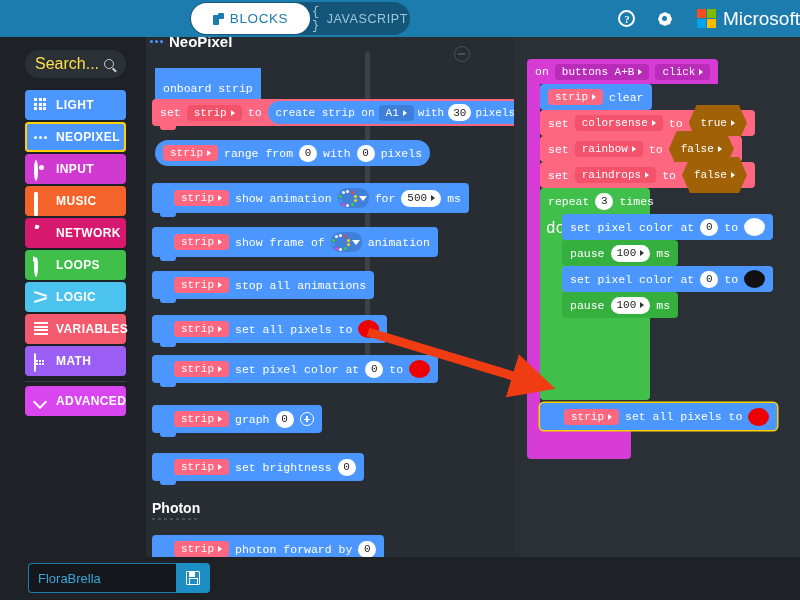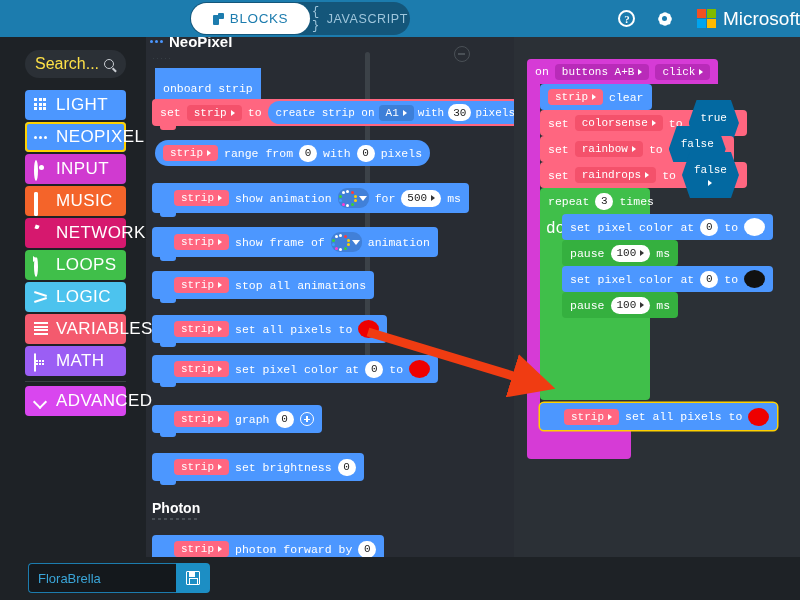--- a/index.html
+++ b/index.html
@@ -78,21 +78,21 @@
   .mag {
     width:10px;height:10px;border:1.6px solid #c9cdd2;border-radius:50%;
     position:relative; margin-right:2px;
   }
   .mag::after{content:"";position:absolute;right:-4px;bottom:-3px;width:5px;height:1.6px;background:#c9cdd2;transform:rotate(45deg);}
 
   .cat {
     position:absolute; left:25px; width:101px; height:30px; border-radius:4px;
     display:flex; align-items:center; gap:8px; padding-left:9px; cursor:pointer;
   }
-  .cat .lbl { color:#fff; font-size:17px; font-weight:normal; letter-spacing:.4px; }
+  .cat .lbl { color:#fff; font-size:12px; font-weight:bold; letter-spacing:.4px; }
   .cat.selected { box-shadow: inset 0 0 0 2px #ffd100; }
   .cat.advanced { background:#d946ef; }
   .cat-ico { width:14px; height:14px; flex:0 0 14px; position:relative; }
 
   
   .ico-grid{display:grid;grid-template-columns:repeat(3,3px);grid-template-rows:repeat(3,3px);gap:1.5px;}
   .ico-grid i{background:#fff;display:block;}
   .ico-dots{display:flex;gap:2px;align-items:center;height:14px;}
   .ico-dots i{width:3px;height:3px;background:#fff;border-radius:50%;}
   .ico-ring{width:13px;height:13px;border:2px solid #fff;border-radius:50%;position:relative;}
@@ -161,24 +161,23 @@
   }
   .c-neopixel { background:#4c97ff; }
   .c-variables { background:#ff6680; }
   .c-loops { background:#40bf4a; }
 
   .pill {
     background:#ff6680; border-radius:4px; padding:2px 7px;
     display:flex; align-items:center; gap:4px; font-size:11px; color:#fff;
   }
   .pill.boolean {
-    background:#0369a1; padding:12px 12px;
+    background:#a16207; padding:12px 12px;
     clip-path: polygon(8px 0, calc(100% - 8px) 0, 100% 50%, calc(100% - 8px) 100%, 8px 100%, 0 50%);
     border-radius:0;
-    flex-direction:column;
   }
   .pill.darkpurple { background:#b92bb9; border-radius:4px; }
   .num {
     background:#fff; color:#222; border-radius:9px; min-width:18px; height:17px;
     display:flex;align-items:center;justify-content:center; font-size:11px; padding:0 5px;
   }
   .numdd {
     background:#fff; color:#222; border-radius:9px; height:17px;
     display:flex;align-items:center;justify-content:center;gap:4px;font-size:11px;padding:0 6px;
   }

